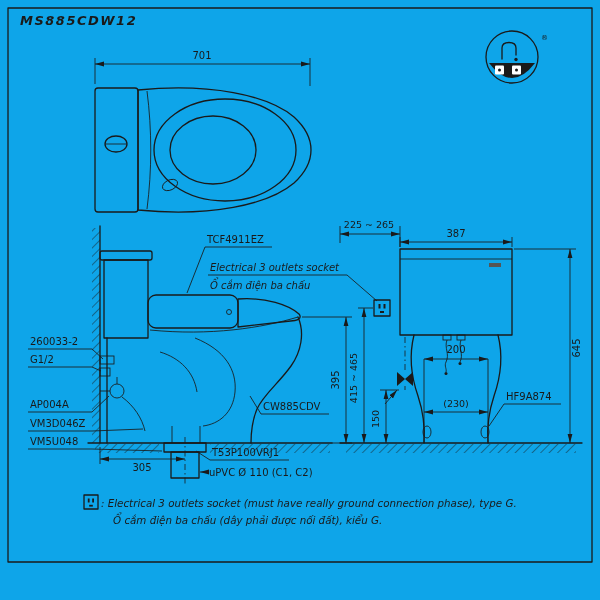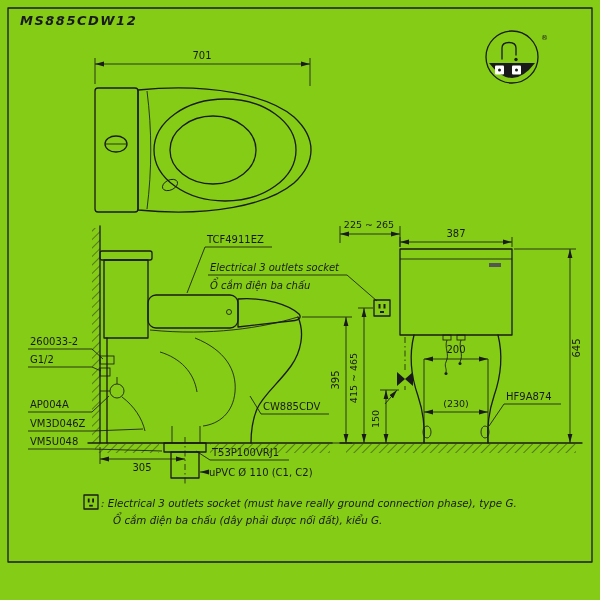--- a/index.html
+++ b/index.html
@@ -1,16 +1,16 @@
 <!DOCTYPE html>
 <html><head>
 <meta charset="utf-8">
 <style>
   html,body{margin:0;padding:0;background:#ffffff;}
-  .page{position:relative;width:600px;height:600px;background:#84cc16;
+  .page{position:relative;width:600px;height:600px;background:#0ea5e9;
         font-family:"DejaVu Sans",sans-serif;overflow:hidden;}
   svg{position:absolute;left:0;top:0;}
   svg text{fill:#1a1a1a;font-family:"DejaVu Sans",sans-serif;}
   .ln{stroke:#1a1a1a;fill:none;stroke-width:1.3;stroke-linecap:round;stroke-linejoin:round;}
   .thin{stroke:#1a1a1a;fill:none;stroke-width:0.85;stroke-linecap:butt;}
   .dash{stroke:#1a1a1a;fill:none;stroke-width:0.8;stroke-dasharray:6 3 1.5 3;}
   .solidfill{fill:#1a1a1a;stroke:none;}
   .white{fill:#ffffff;}
   .t-title{font-size:13px;font-weight:bold;font-style:italic;letter-spacing:1.5px;}
   .t-dim{font-size:10px;}

